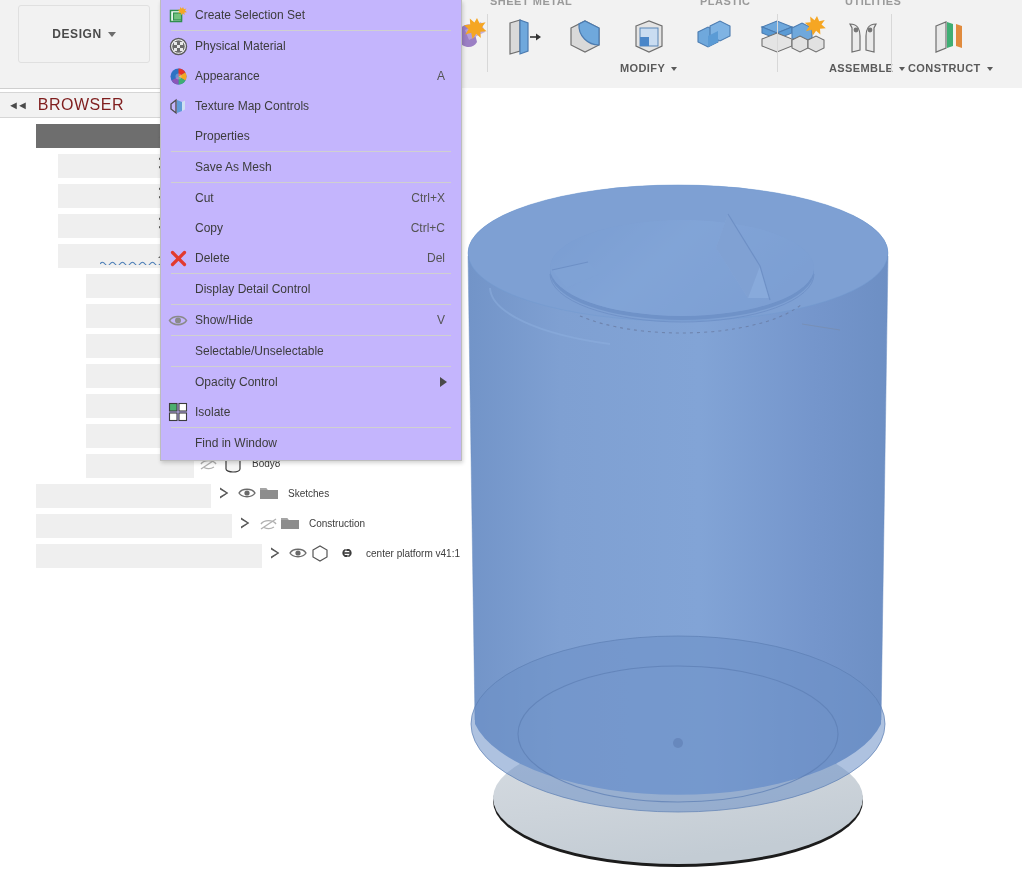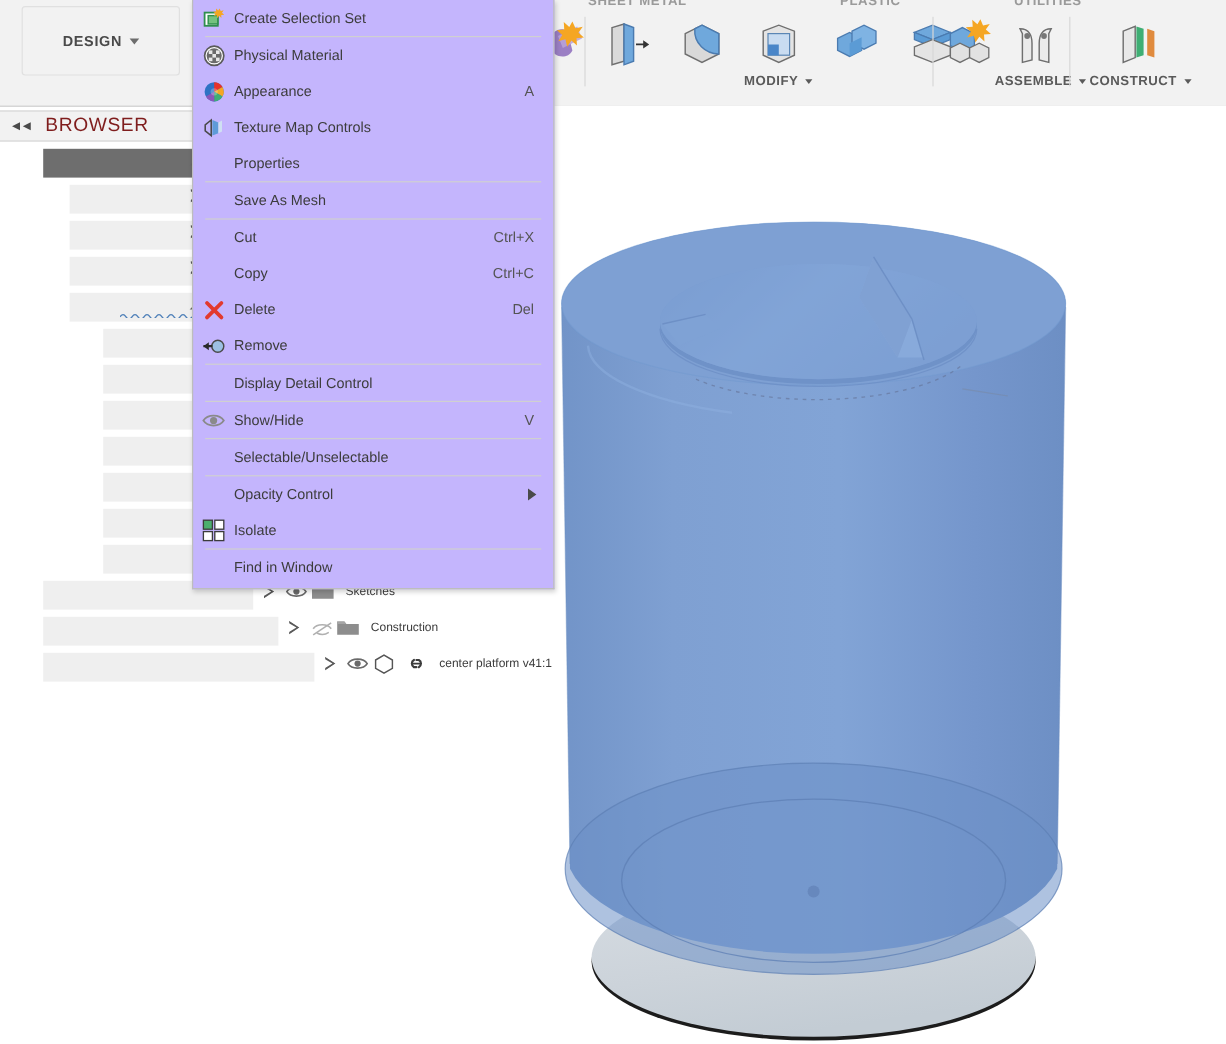--- a/index.html
+++ b/index.html
@@ -833,30 +833,20 @@
   <div class="mi">
     <span class="mi-icon">
       <svg width="17" height="17" viewBox="0 0 17 17">
           <path d="M2.5 2.5 L14.5 14.5 M14.5 2.5 L2.5 14.5" stroke="#e23a2e" stroke-width="3.2" stroke-linecap="round"></path>
         </svg>
     </span>
     <span class="mi-label">Delete</span>
     <span class="mi-accel">Del</span>
   </div>
 
-  <div class="mi">
-    <span class="mi-icon">
-      <svg width="21" height="15" viewBox="0 0 21 15">
-          <circle cx="13.5" cy="7.5" r="5" fill="#9cc0e4" stroke="#4a4a4a" stroke-width="1.2"></circle>
-          <path d="M9 7.5 H1.5" stroke="#2a2a2a" stroke-width="1.8"></path>
-          <path d="M1.5 7.5 l4.5 -3.3 v6.6 z" fill="#2a2a2a"></path>
-        </svg>
-    </span>
-    <span class="mi-label">Remove</span>
-  </div>
   <div class="mi-divider"></div>
 
   <div class="mi">
     <span class="mi-icon"></span>
     <span class="mi-label">Display Detail Control</span>
   </div>
   <div class="mi-divider"></div>
 
   <div class="mi">
     <span class="mi-icon">

